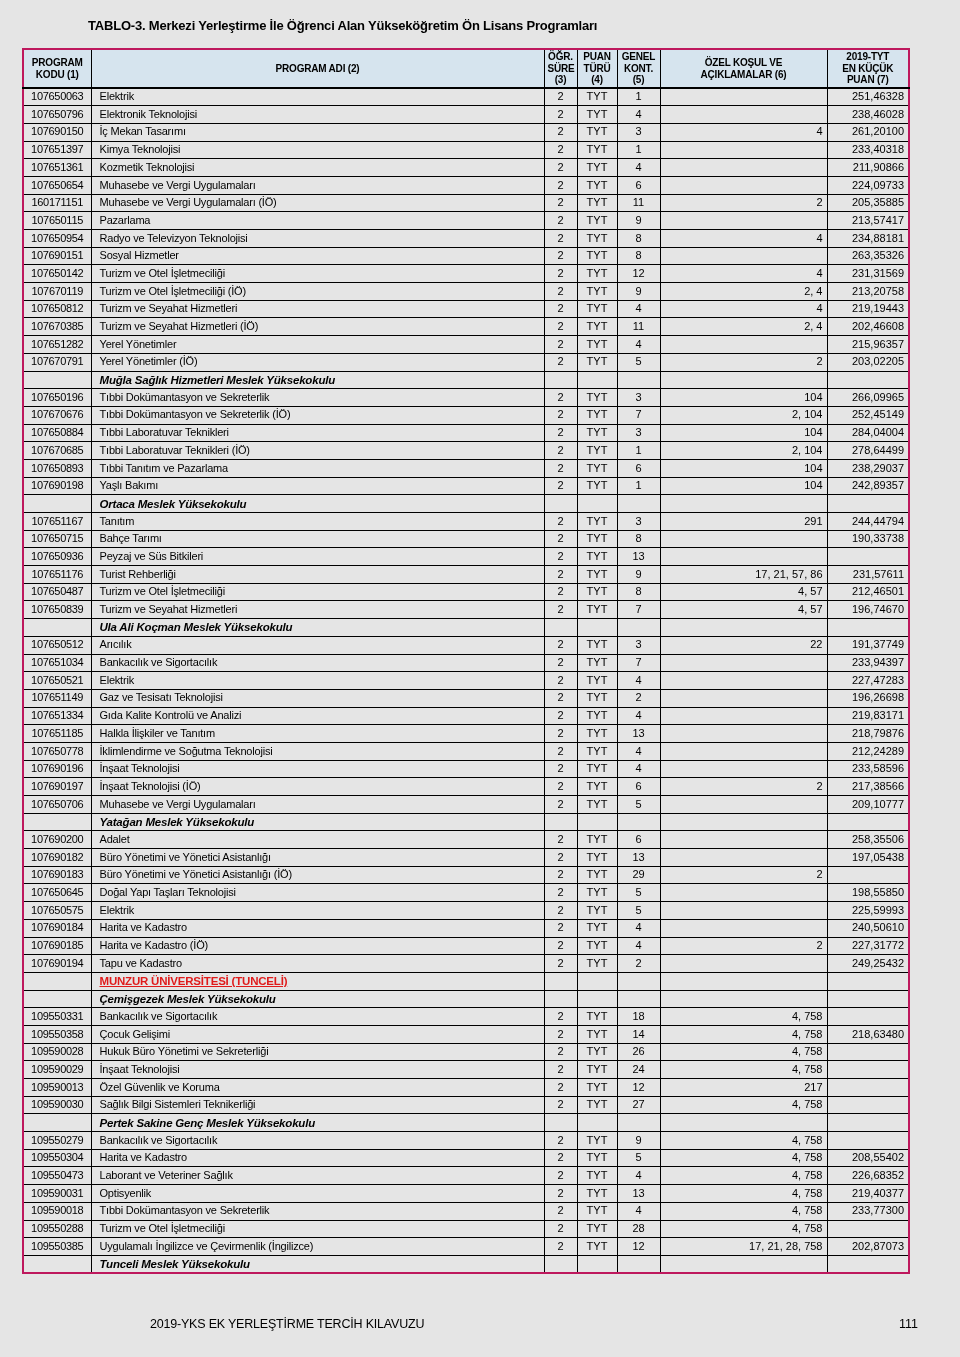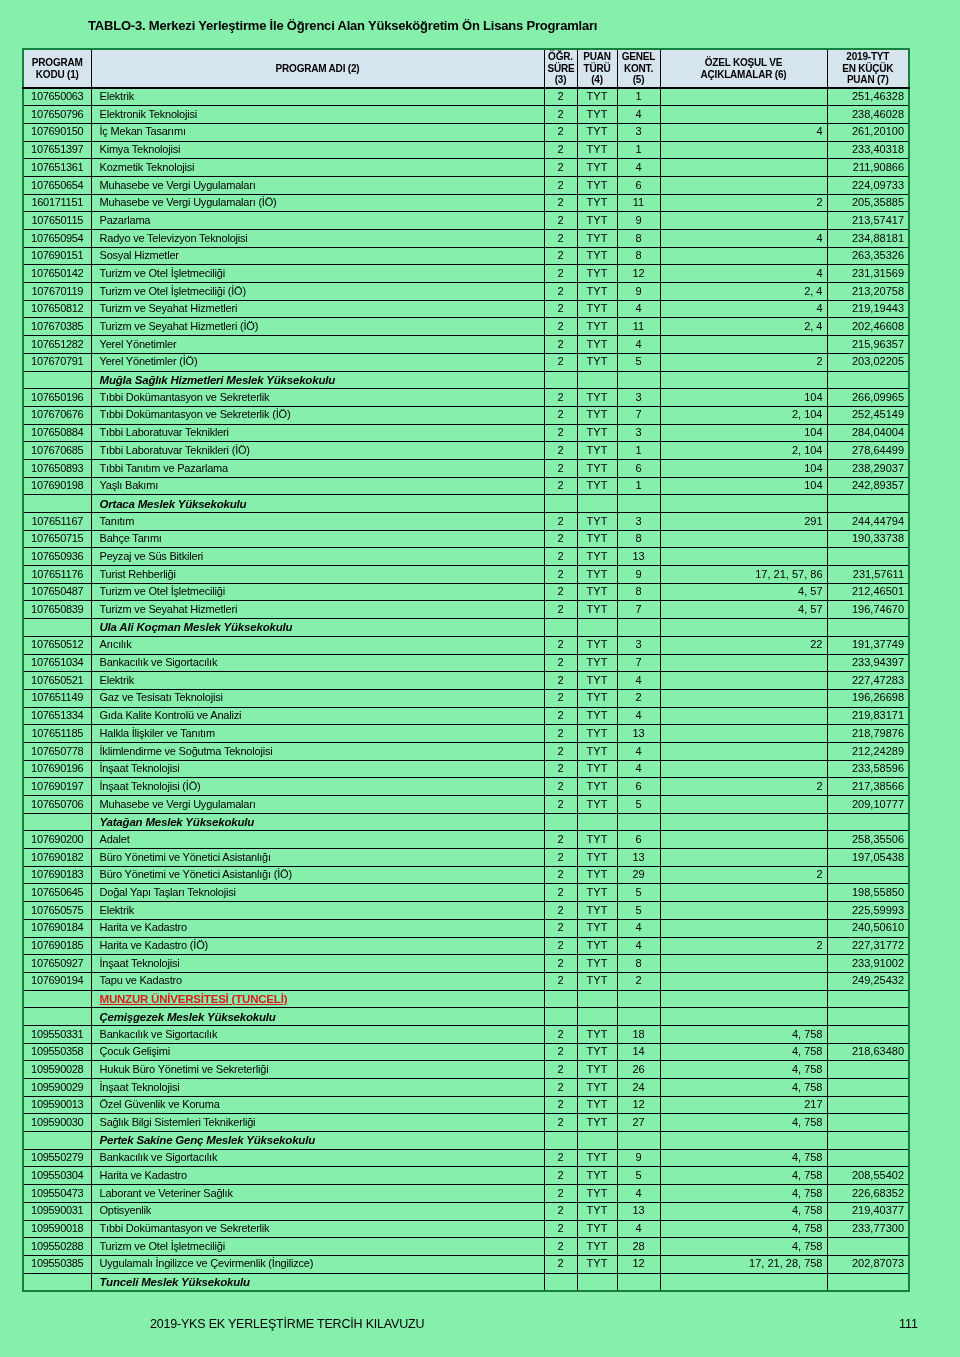--- a/index.html
+++ b/index.html
@@ -1,33 +1,33 @@
 <!DOCTYPE html>
 <html><head>
 <meta charset="utf-8">
 <style>
   html,body { margin:0; padding:0; background:#ffffff; }
   .page {
     position:relative;
     width:960px; height:1357px;
-    background:#86efac;
+    background:#e5e5e5;
     font-family:"Liberation Sans", sans-serif;
     color:#000;
     overflow:hidden;
   }
   .doc-title {
     position:absolute; left:88px; top:18px;
     font-size:13px; font-weight:bold; letter-spacing:-0.2px;
   }
   table.program-table {
     position:absolute; left:22px; top:48px;
     border-collapse:collapse;
     table-layout:fixed;
     width:886px;
-    border:2px solid #15803d;
+    border:2px solid #be185d;
   }
   .program-table th, .program-table td {
     border:1px solid #000;
     font-size:11px;
     line-height:1.05;
     padding:0 3px;
     overflow:hidden;
     white-space:nowrap;
   }
   .program-table thead th {
@@ -540,29 +540,20 @@
         <tr class="program">
           <td class="c-code">107690185</td>
           <td class="c-name">Harita ve Kadastro (İÖ)</td>
           <td class="c-dur">2</td>
           <td class="c-type">TYT</td>
           <td class="c-quota">4</td>
           <td class="c-cond">2</td>
           <td class="c-score">227,31772</td>
         </tr>
         <tr class="program">
-          <td class="c-code">107650927</td>
-          <td class="c-name">İnşaat Teknolojisi</td>
-          <td class="c-dur">2</td>
-          <td class="c-type">TYT</td>
-          <td class="c-quota">8</td>
-          <td class="c-cond"></td>
-          <td class="c-score">233,91002</td>
-        </tr>
-        <tr class="program">
           <td class="c-code">107690194</td>
           <td class="c-name">Tapu ve Kadastro</td>
           <td class="c-dur">2</td>
           <td class="c-type">TYT</td>
           <td class="c-quota">2</td>
           <td class="c-cond"></td>
           <td class="c-score">249,25432</td>
         </tr>
         <tr class="university">
           <td class="c-code"></td>

